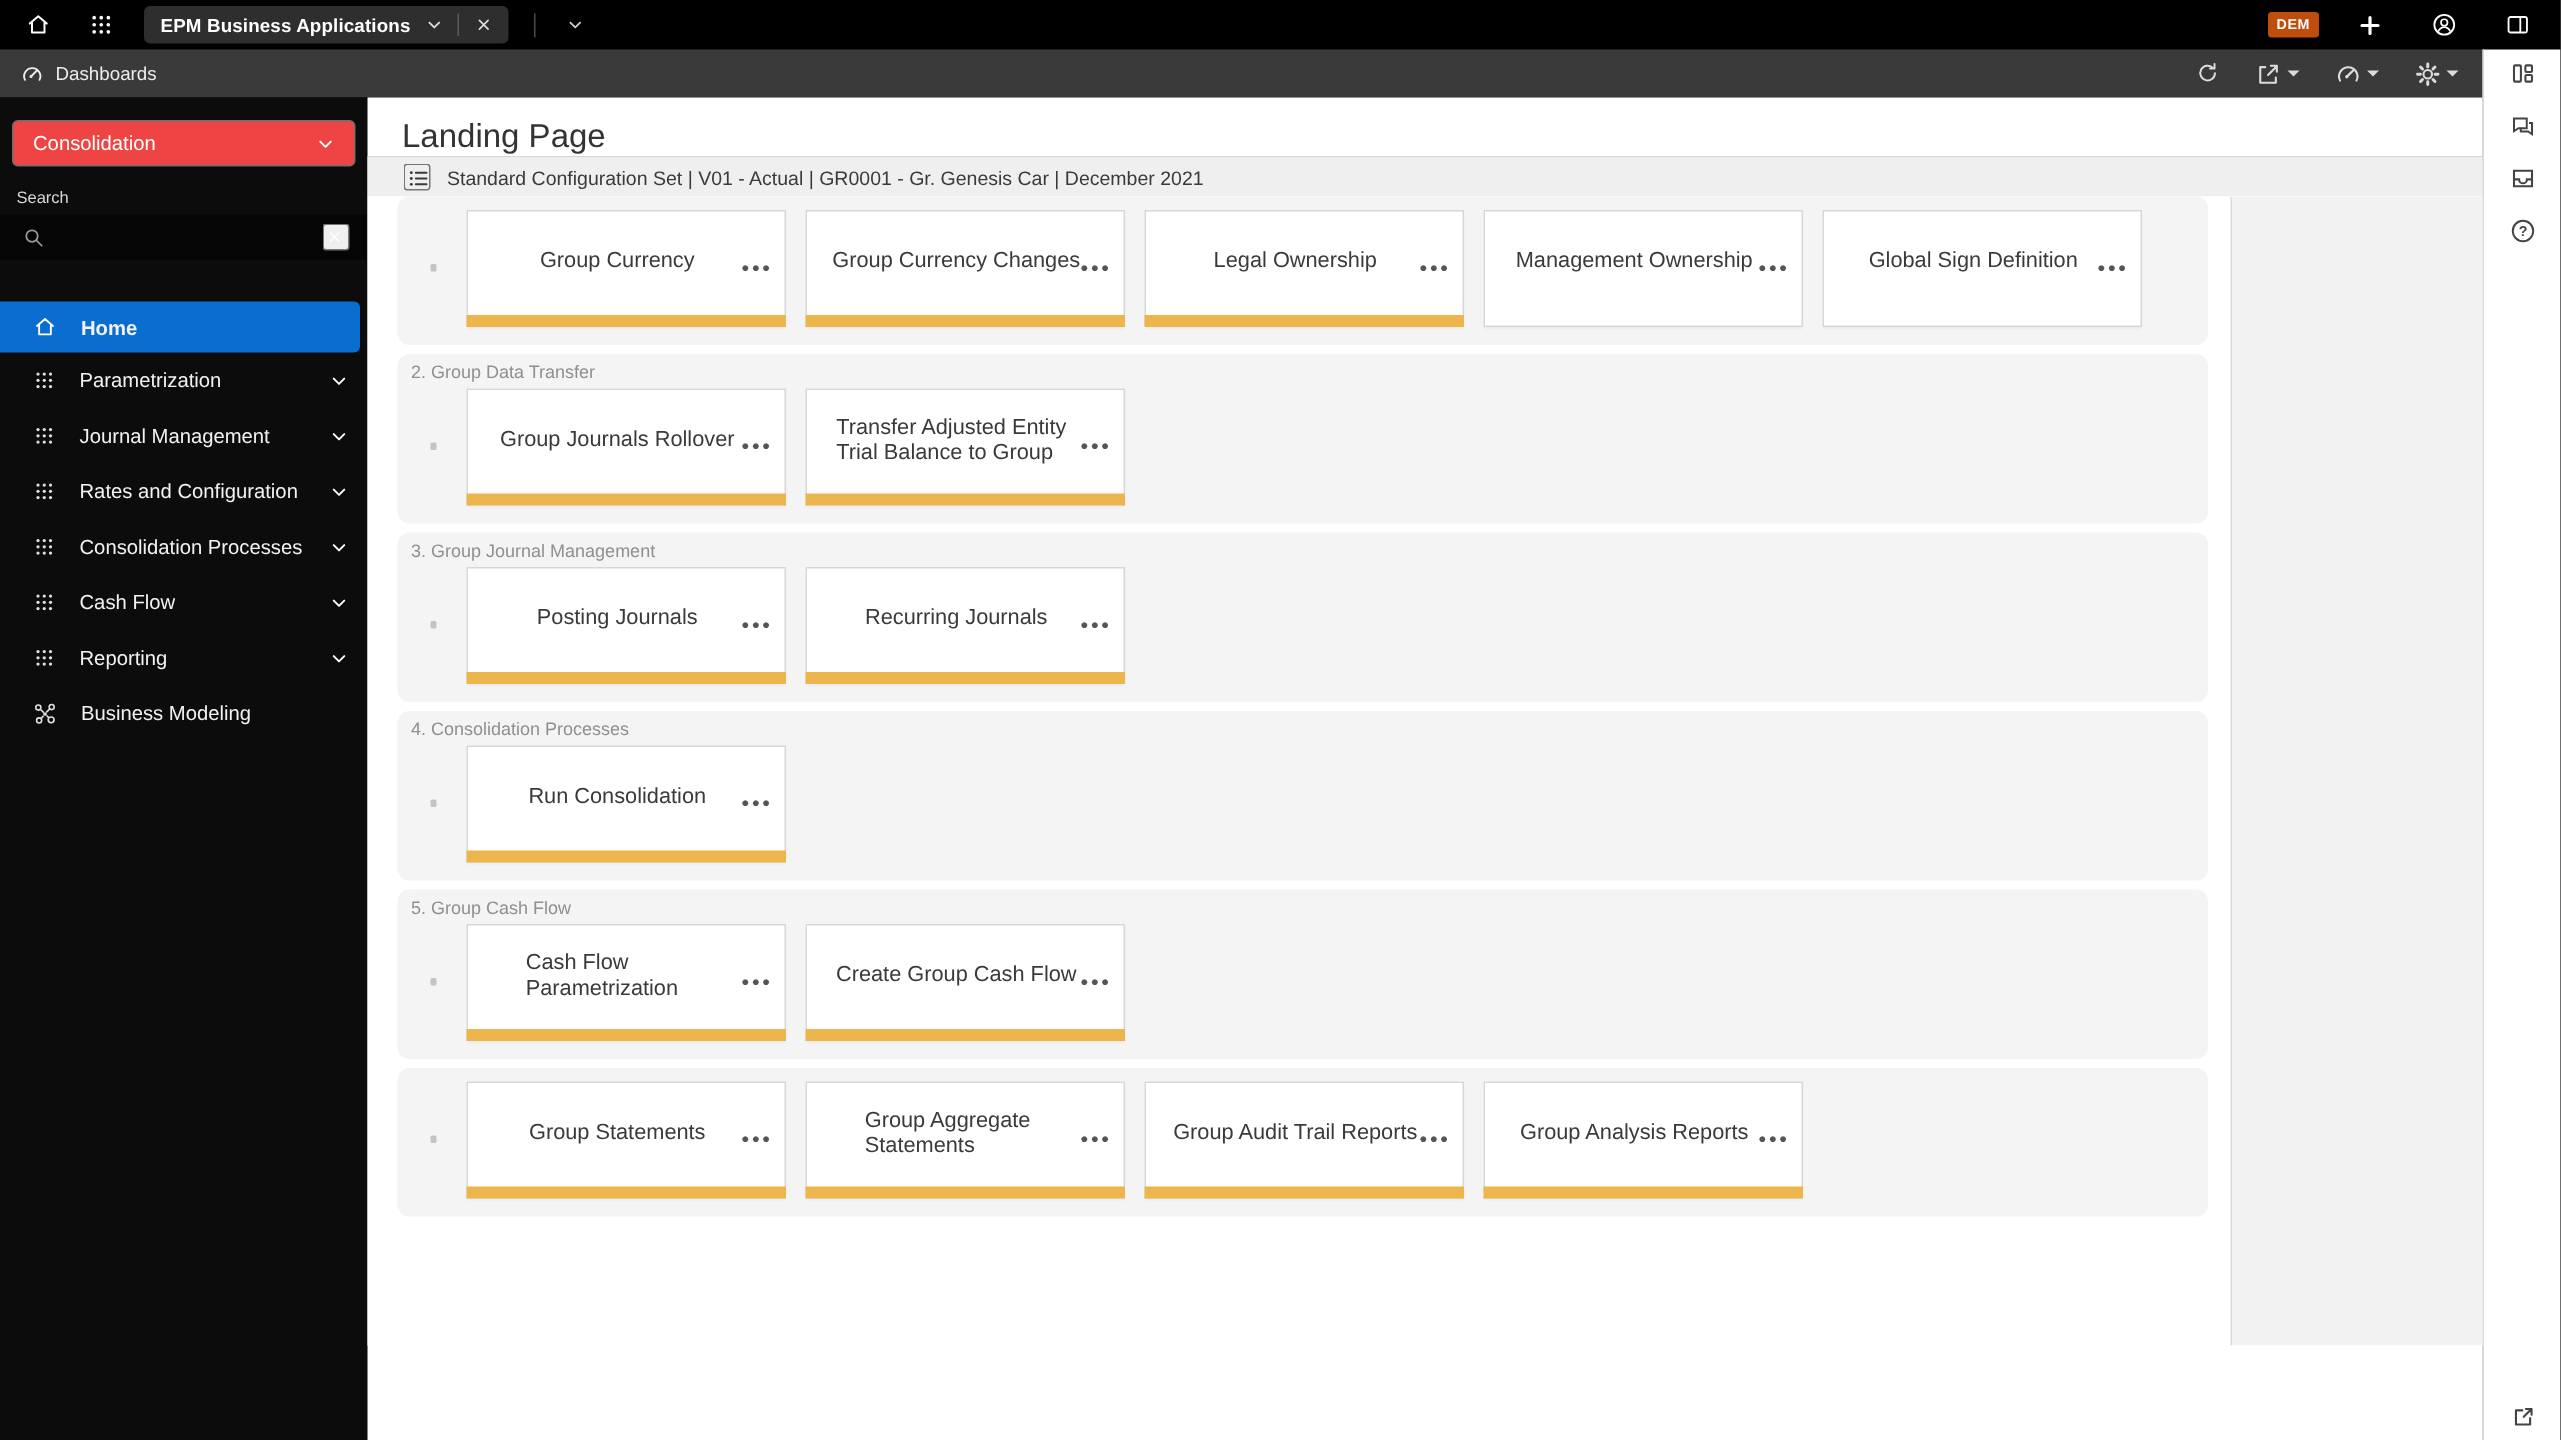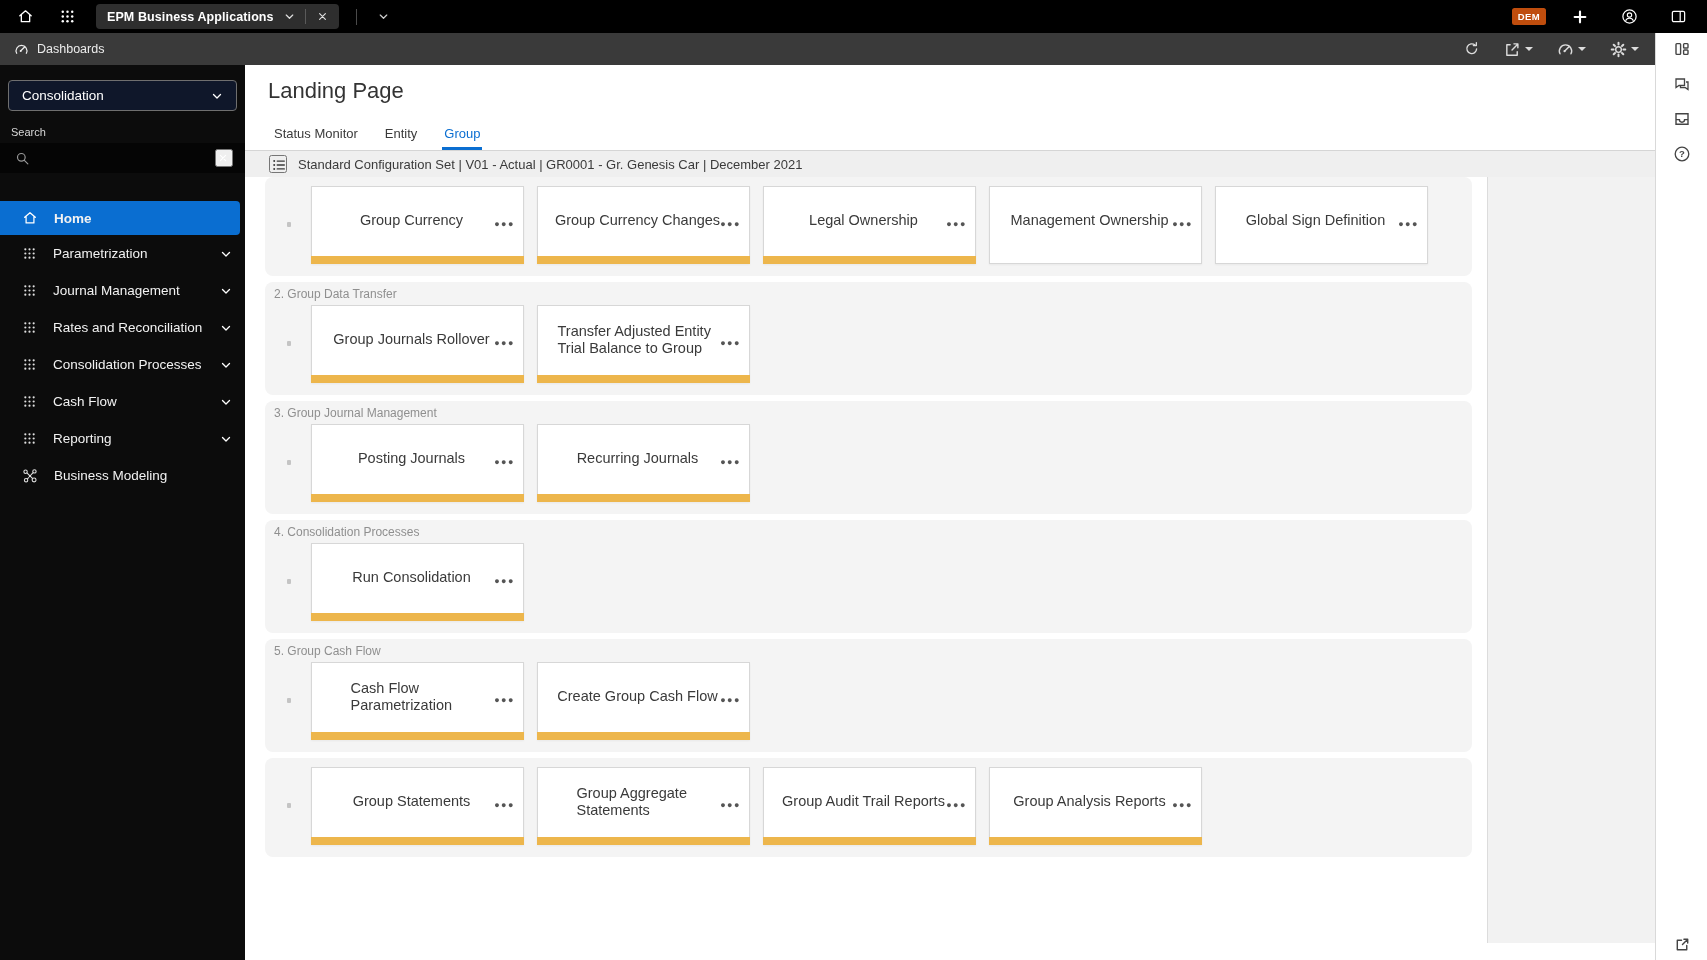--- a/index.html
+++ b/index.html
@@ -30,21 +30,21 @@
              display:flex; align-items:center; }
   .crumb { display:flex; align-items:center; gap:8px; margin-left:14px; color:#ededed; font-size:12.5px; }
   .toolbar-actions { margin-left:auto; display:flex; align-items:center; gap:24px; padding-right:16px; }
   .tool-btn { display:flex; align-items:center; gap:4px; background:none; border:none; cursor:pointer; }
   .caret { width:0; height:0; border-left:4px solid transparent; border-right:4px solid transparent;
            border-top:4.5px solid #dcdcdc; }
 
   
   .sidebar { position:absolute; left:0; top:65px; width:245px; height:895px; background:#0c0c0c; }
   .ctx-select { margin:15px 8px 0 8px; width:229px; height:31px; border:1px solid #6f6f6f;
-                border-radius:4px; background:#0f172a; color:#fff; font-size:13.5px;
+                border-radius:4px; background:#ef4444; color:#fff; font-size:13.5px;
                 display:flex; align-items:center; padding:0 12px 0 13px; cursor:pointer; }
   .ctx-select span { flex:1; text-align:left; }
   .search-label { color:#d8d8d8; font-size:11px; margin:15px 0 5px 11px; }
   .search-box { width:245px; height:30px; background:#050505; display:flex; align-items:center;
                 padding:0 12px 0 15px; }
   .search-box input { flex:1; background:transparent; border:none; outline:none; color:#fff;
                 font-size:13px; margin-left:9px; }
   .nav { margin-top:7px; }
   .nav-item { height:37px; display:flex; align-items:center; padding:0 12px 0 22px;
               color:#f2f2f2; font-size:13.5px; cursor:pointer; }
@@ -362,21 +362,21 @@
           </svg>
         <span class="n-label">Journal Management</span>
         <svg width="14" height="14" color="#fff">
             <use href="#i-chev"></use>
           </svg>
       </div>
       <div class="nav-item">
         <svg width="15" height="15" color="#e0e0e0">
             <use href="#i-grid9"></use>
           </svg>
-        <span class="n-label">Rates and Reconciliation</span>
+        <span class="n-label">Rates and Configuration</span>
         <svg width="14" height="14" color="#fff">
             <use href="#i-chev"></use>
           </svg>
       </div>
       <div class="nav-item">
         <svg width="15" height="15" color="#e0e0e0">
             <use href="#i-grid9"></use>
           </svg>
         <span class="n-label">Consolidation Processes</span>
         <svg width="14" height="14" color="#fff">
@@ -405,25 +405,20 @@
         <svg width="16" height="16" color="#e0e0e0">
             <use href="#i-network"></use>
           </svg>
         <span class="n-label">Business Modeling</span>
       </div>
     </div>
   </div>
 
   <div class="main">
     <div class="page-title">Landing Page</div>
-    <div class="tabs">
-      <div class="tab">Status Monitor</div>
-      <div class="tab">Entity</div>
-      <div class="tab active">Group</div>
-    </div>
     <div class="tabs-border"></div>
     <div class="context-bar">
       <button class="icon-btn" style="width:18px;height:18px">
         <svg width="16" height="16" color="#3a3a3a">
             <use href="#i-list"></use>
           </svg>
       </button>
       <span class="ctx-text">Standard Configuration Set | V01 - Actual | GR0001 - Gr. Genesis Car | December 2021</span>
     </div>
 

